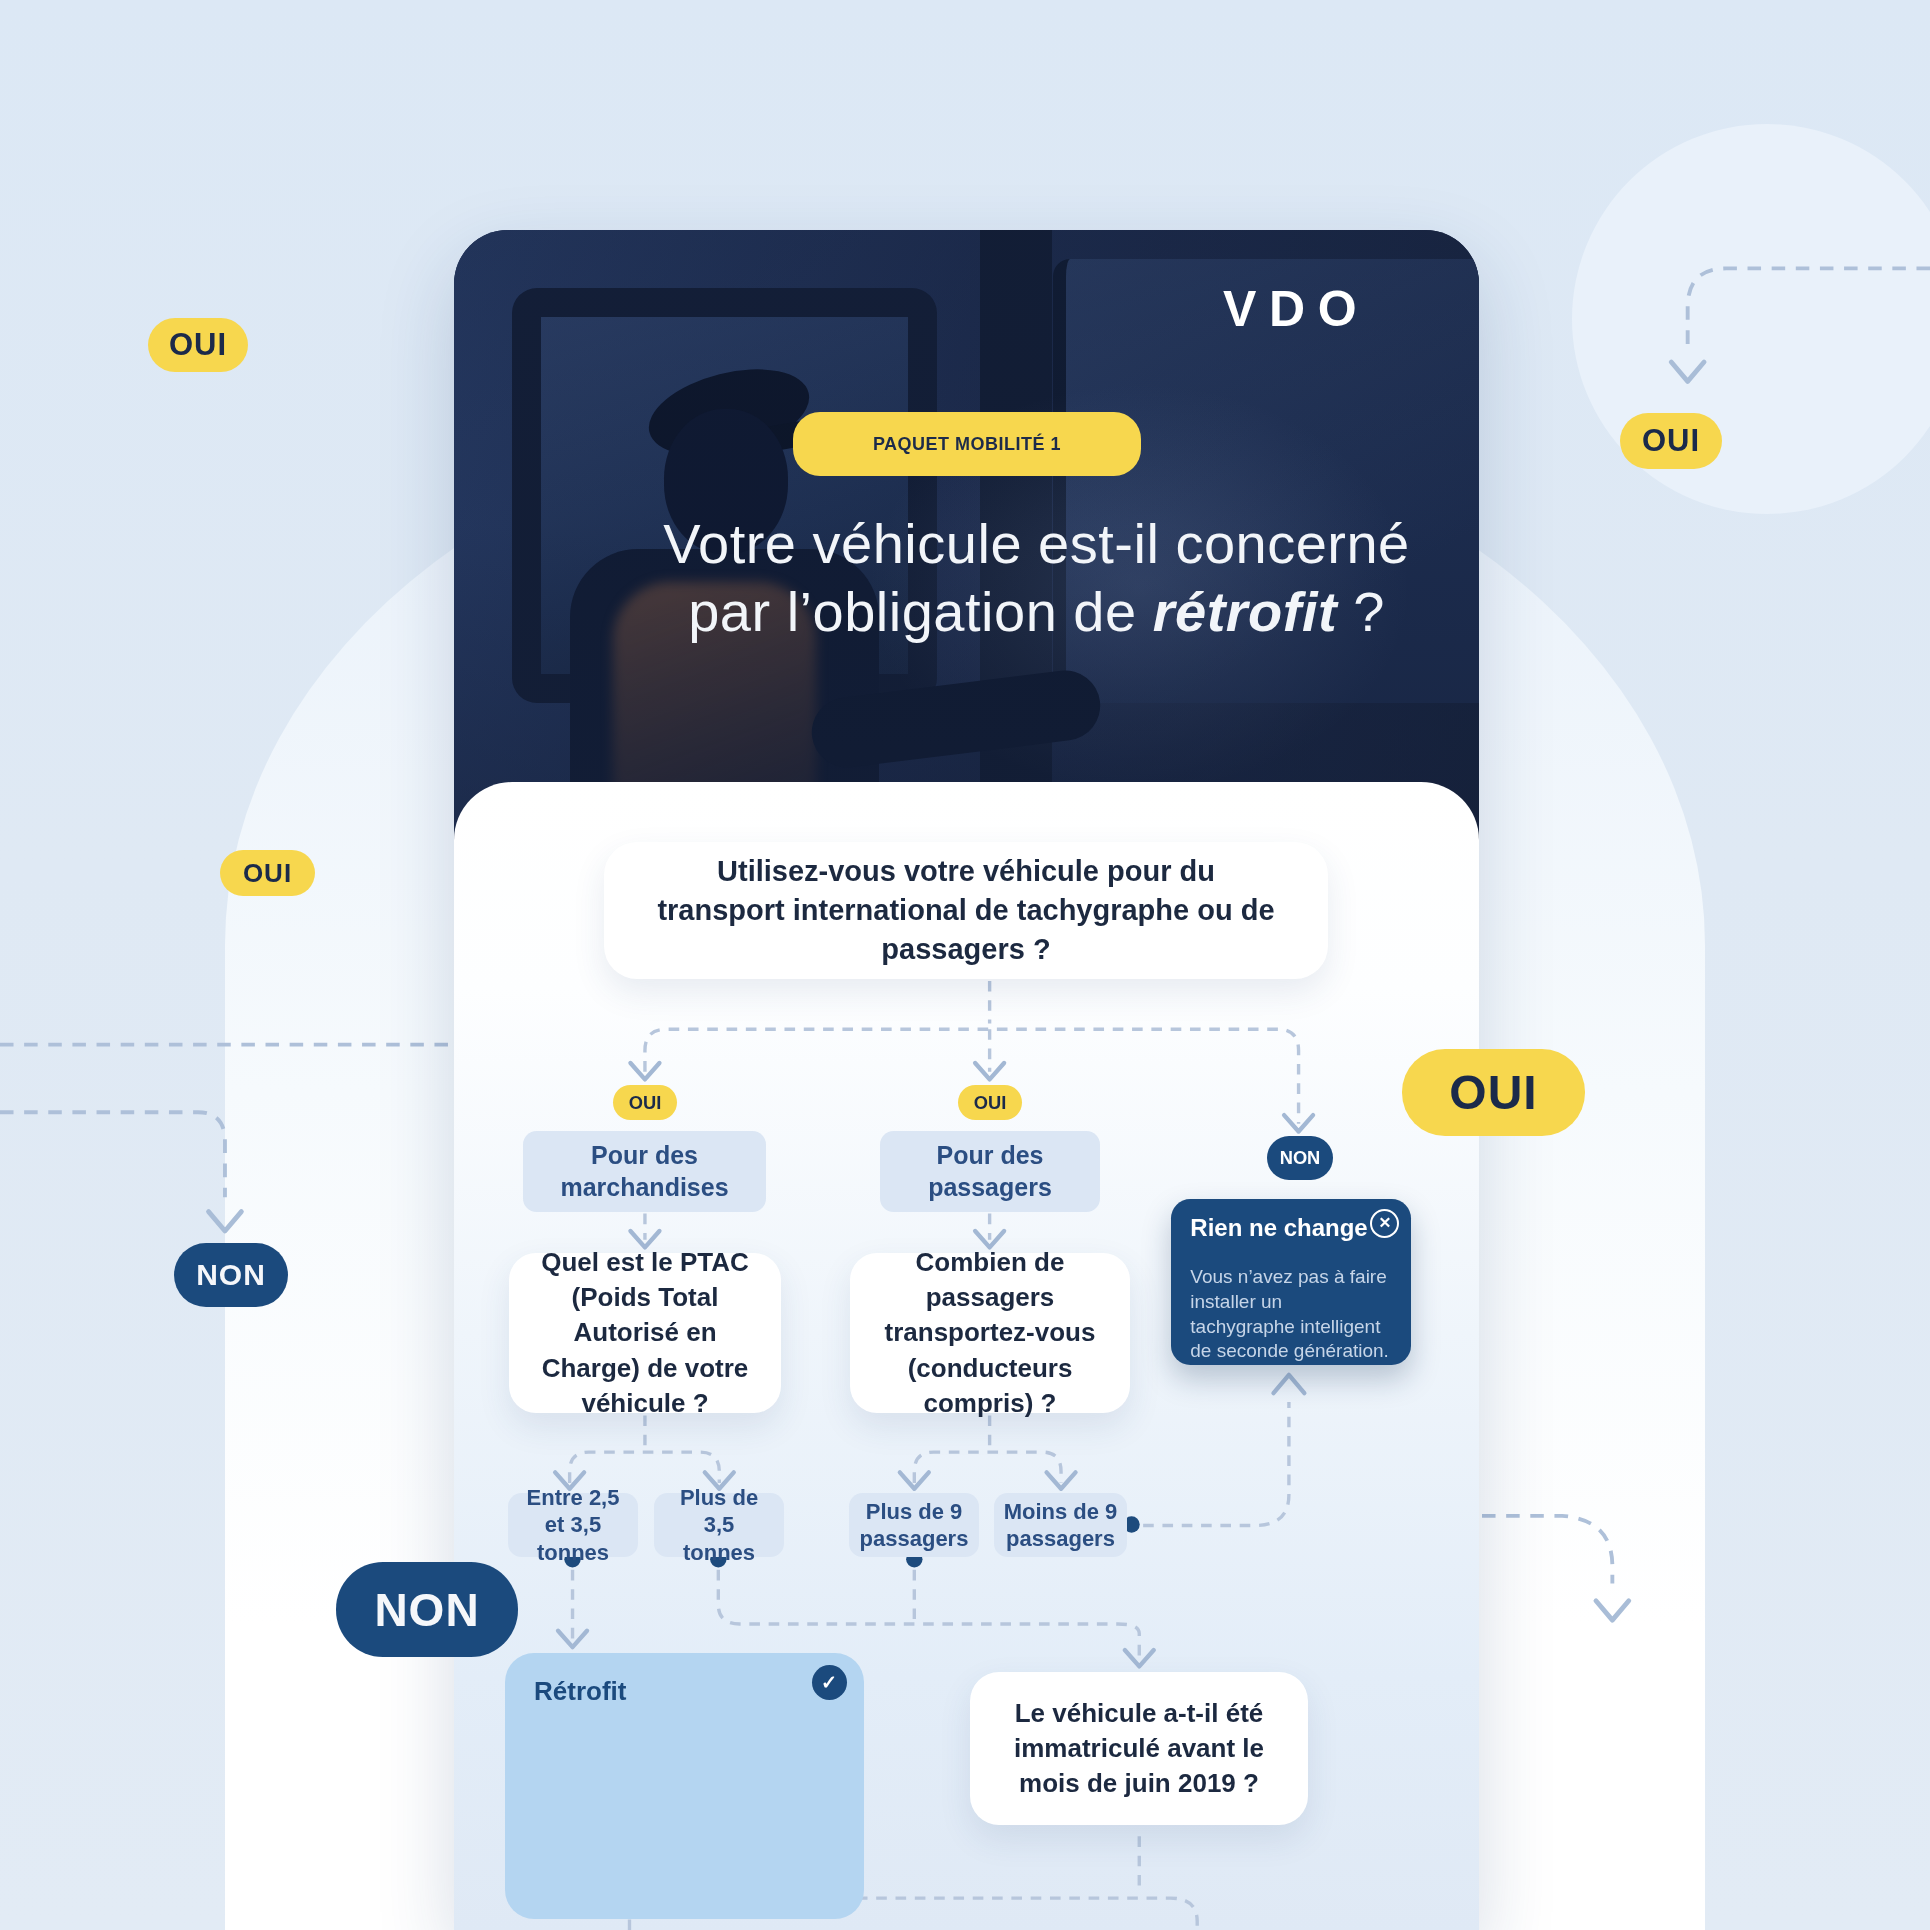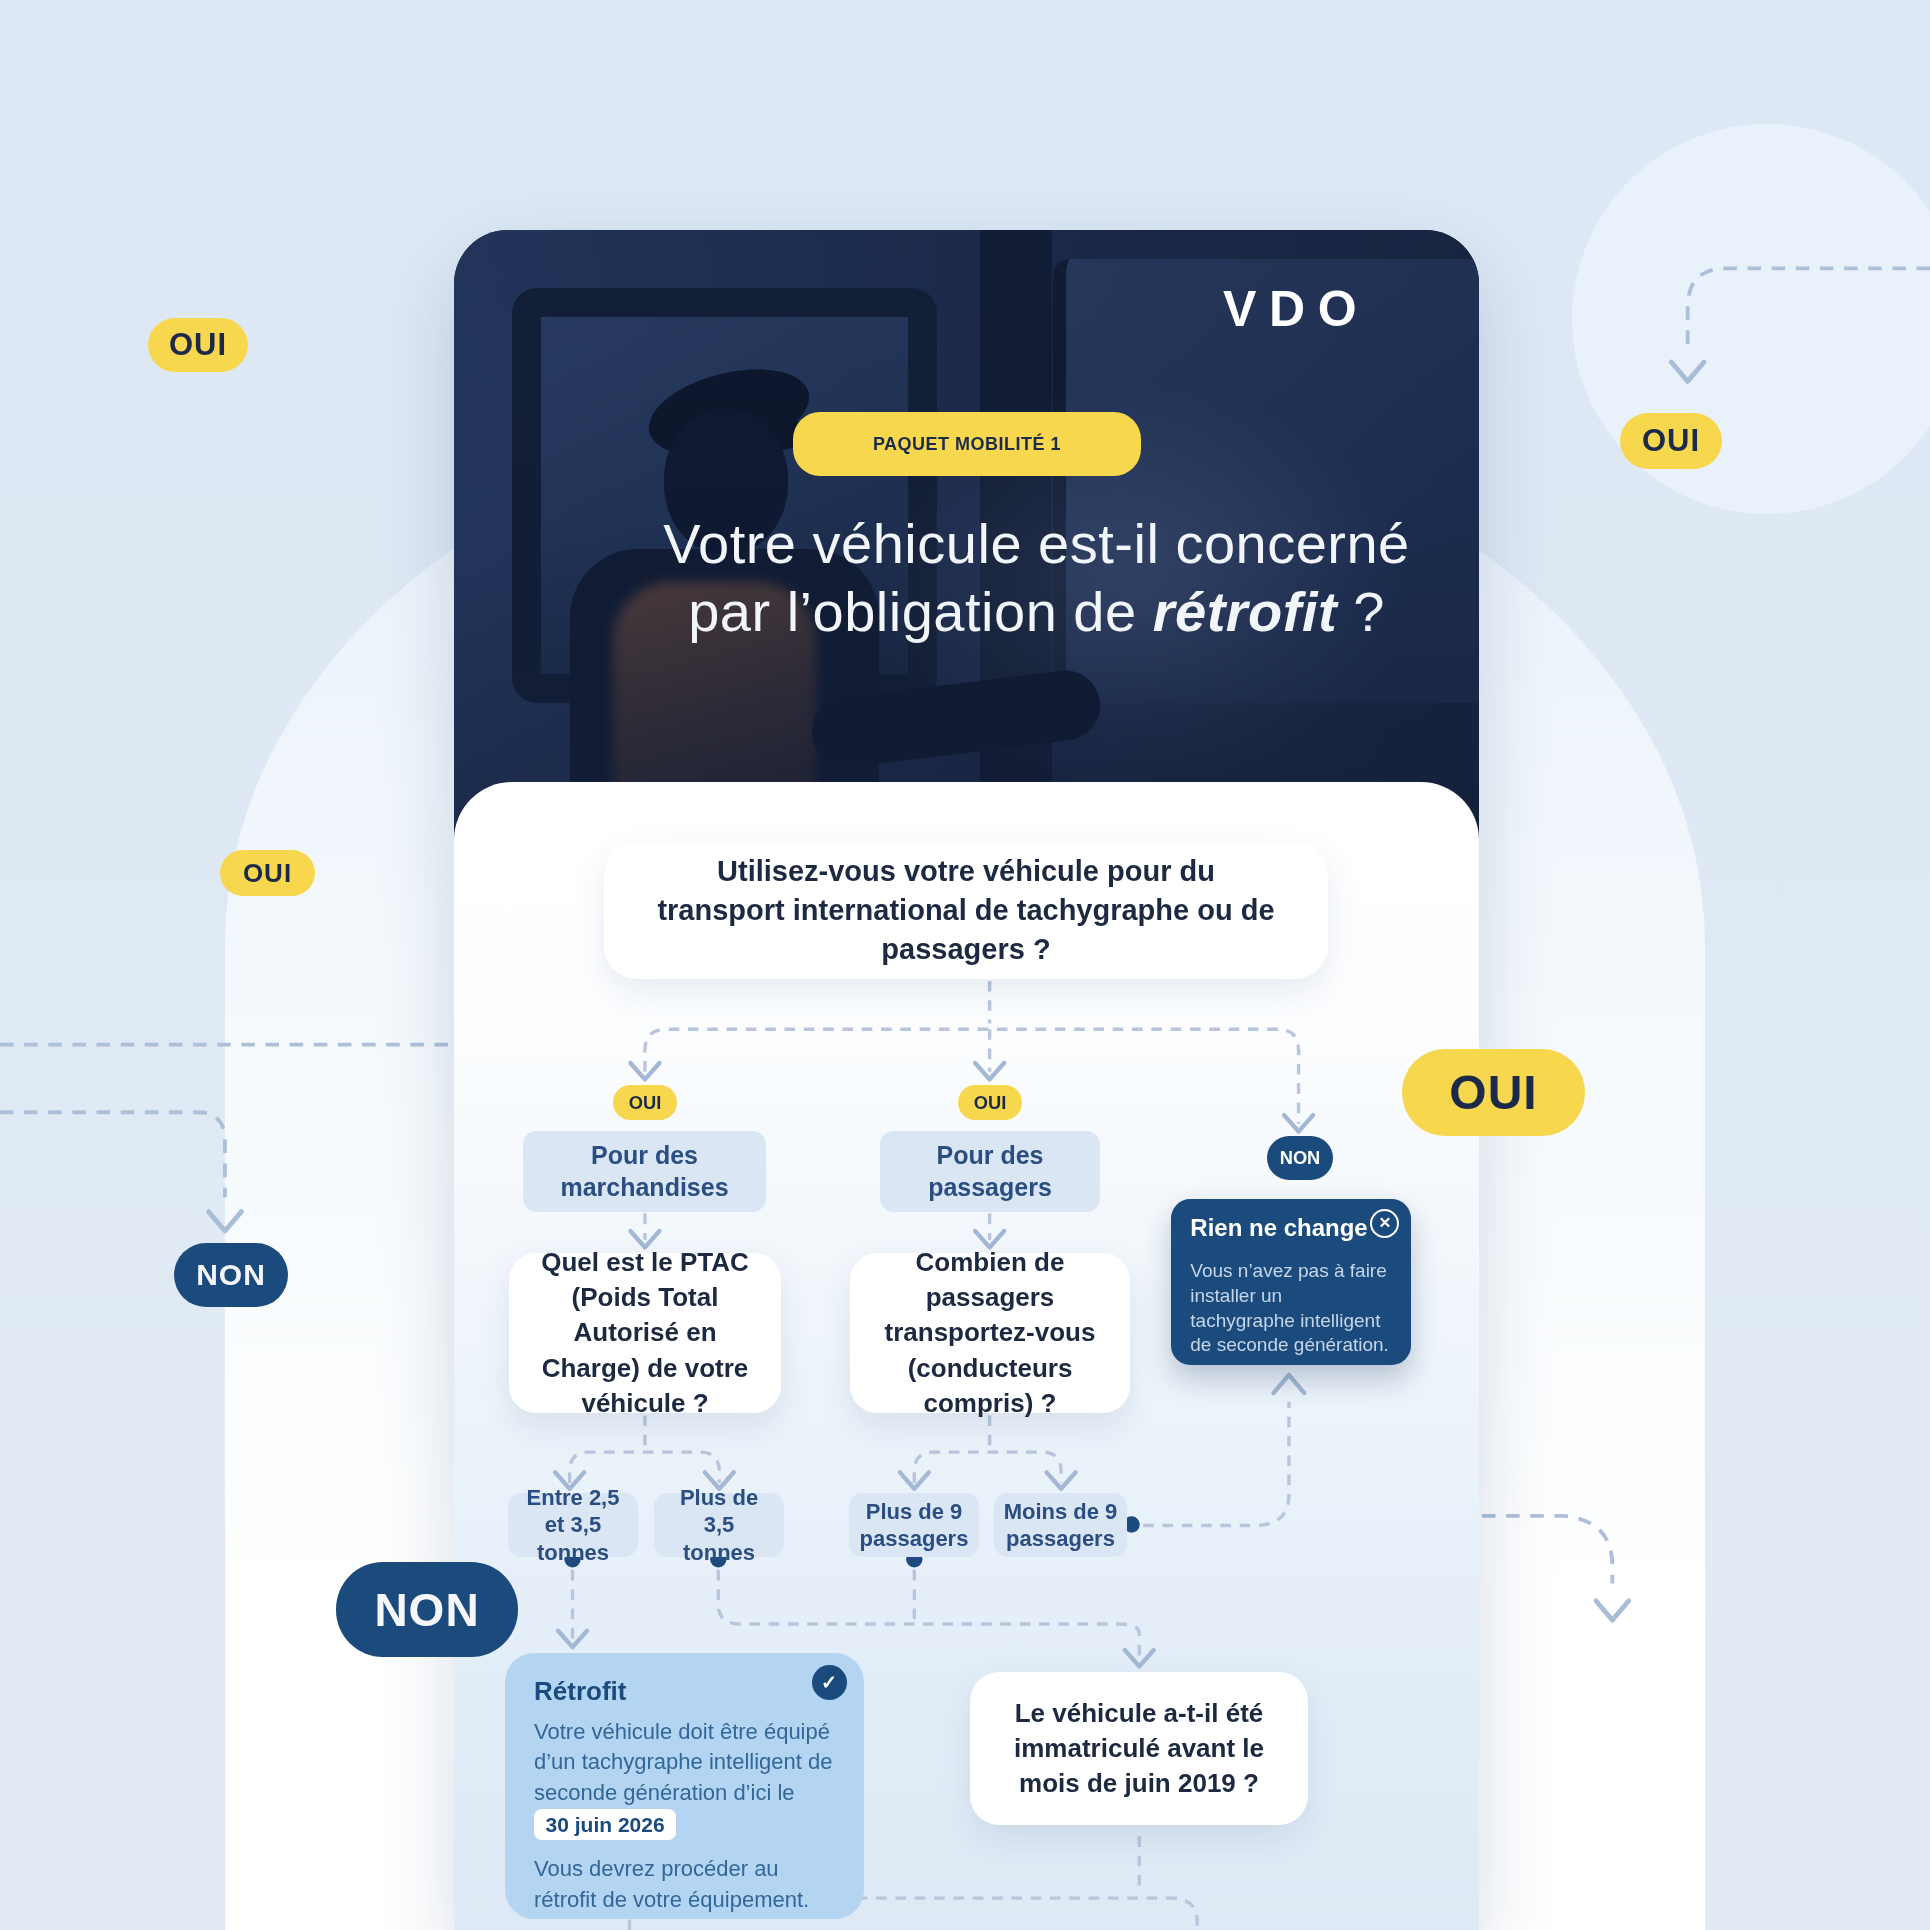--- a/index.html
+++ b/index.html
@@ -72,21 +72,21 @@
       text-align:center; }
   .qbox { background:#ffffff; border-radius:33px; color:#1c2940; font-weight:700;
       box-shadow:0 13.5px 33px rgba(40,70,120,0.10); line-height:1.35; }
   .chip { background:#dbe6f4; border-radius:13.5px; color:#2b4e82; font-weight:700; line-height:1.25; }
   .chip-oui { background:#f7d74e; border-radius:17.4px; color:#1b2a4a; font-weight:800; }
   .chip-non { background:#1b4a7d; border-radius:22px; color:#ffffff; font-weight:700; }
 
   .rien-card { position:absolute; left:1171px; top:1199px; width:240px; height:166px;
       background:#1b4a7d; border-radius:19.3px; padding:15.4px 19.3px; color:#ffffff;
       box-shadow:0 13.5px 29px rgba(20,50,90,0.25); }
-  .rien-title { font-size:24px; font-weight:700; margin-bottom:17px; }
+  .rien-title { font-size:24px; font-weight:700; margin-bottom:23px; }
   .rien-body { font-size:19px; line-height:1.3; color:#c6d5e8; }
   .close-btn { position:absolute; right:11.6px; top:9.7px; width:29px; height:29px; border-radius:50%;
       border:2.4px solid #ffffff; color:#ffffff; display:flex; align-items:center; justify-content:center;
       font-size:15.4px; font-weight:700; cursor:pointer; }
 
   .retro-card { position:absolute; left:505px; top:1653px; width:359px; height:266px;
       background:#b4d5f1; border-radius:29px; padding:23px 29px; }
   .retro-title { font-size:26px; font-weight:700; color:#1b4a7e; margin-bottom:9.7px; }
   .retro-body { font-size:22px; line-height:1.4; color:#336699; }
   .retro-body p + p { margin-top:13.5px; }
@@ -215,22 +215,18 @@
   <div class="node qbox" style="left:850px;top:1253px;width:280px;height:160px;font-size:26px;border-radius:27px;padding:13.5px 29px;">Combien de passagers transportez-vous (conducteurs compris) ?</div>
 
   <div class="node chip" style="left:508px;top:1493px;width:130px;height:64px;font-size:22px;padding:3.9px 7.7px;">Entre 2,5 et 3,5 tonnes</div>
   <div class="node chip" style="left:654px;top:1493px;width:130px;height:64px;font-size:22px;padding:3.9px 13.5px;">Plus de 3,5 tonnes</div>
   <div class="node chip" style="left:849px;top:1493px;width:130px;height:64px;font-size:22px;padding:3.9px 7.7px;">Plus de 9 passagers</div>
   <div class="node chip" style="left:994px;top:1493px;width:133px;height:64px;font-size:22px;padding:3.9px 7.7px;">Moins de 9 passagers</div>
 
   <div class="retro-card">
     <div class="check-badge">✓</div>
     <div class="retro-title">Rétrofit</div>
-    <div class="retro-body">
-      <p><span>Votre véhicule doit être équipé d’un tachygraphe intelligent de seconde génération d’ici le </span><span class="date-tag">30 juin 2026</span></p>
-      <p>Vous devrez procéder au rétrofit de votre équipement.</p>
-    </div>
   </div>
 
   <div class="node qbox" style="left:970px;top:1672px;width:338px;height:153px;font-size:26px;border-radius:29px;padding:13.5px 34px;">Le véhicule a-t-il été immatriculé avant le mois de juin 2019 ?</div>
 
 </div>
 
 
 </body></html>

